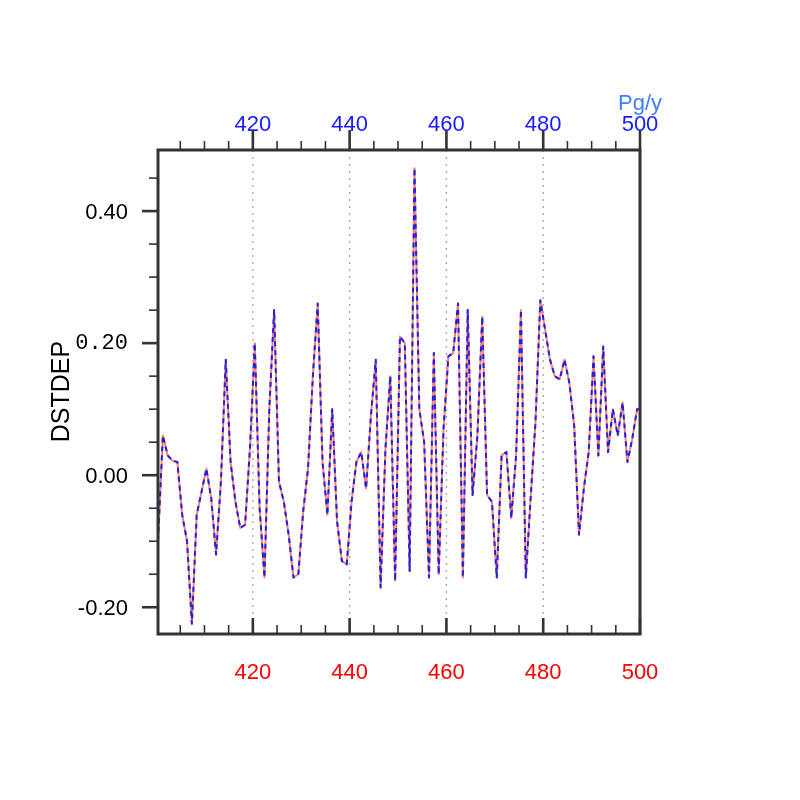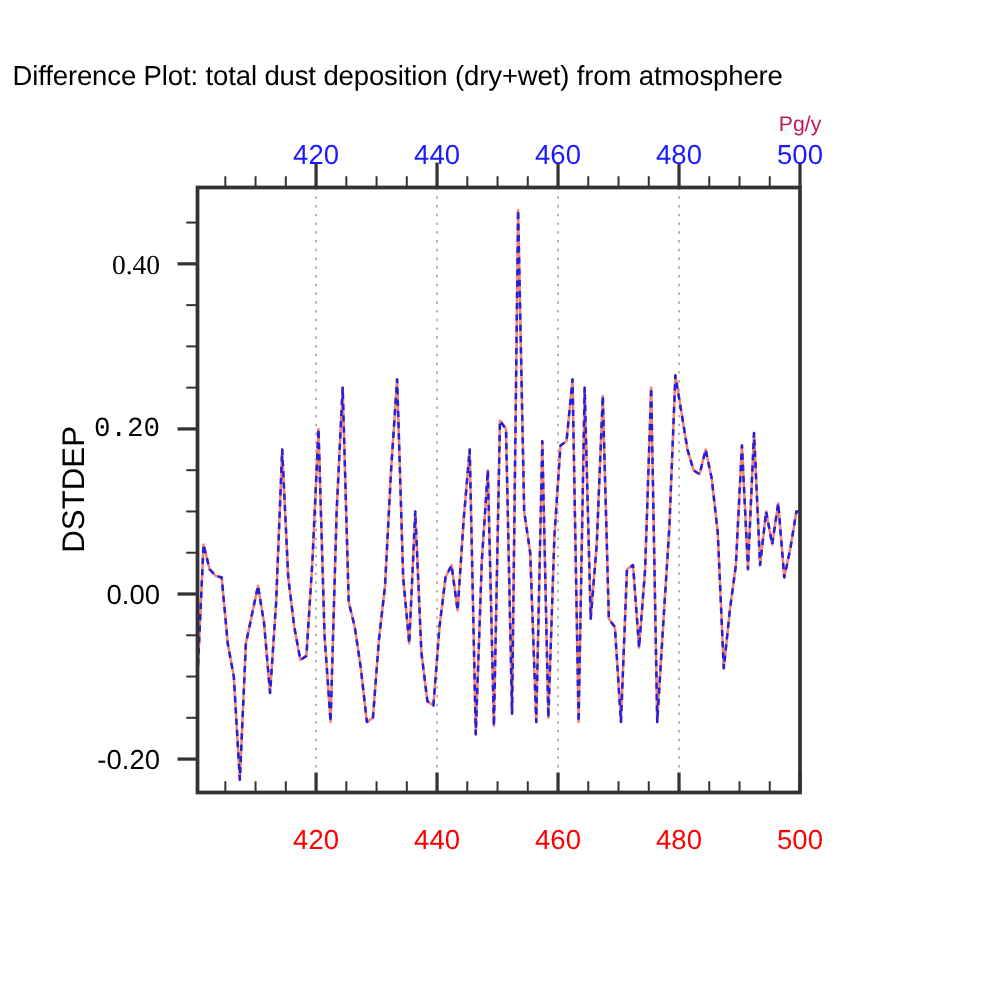--- a/index.html
+++ b/index.html
@@ -26,23 +26,23 @@
     left: 10px;
     top: 48px;
     font-size: 22px;
     font-family: "Liberation Sans", sans-serif;
     color: #000000;
     white-space: nowrap;
     letter-spacing: -0.1px;
   }
   .unit-label {
     position: absolute;
-    font-size: 17px;
+    font-size: 22px;
     font-family: "Liberation Sans", sans-serif;
-    color: #be185d;
+    color: #3b82f6;
     white-space: nowrap;
   }
   .ylabel {
     position: absolute;
     font-size: 25px;
     font-family: "Liberation Sans", sans-serif;
     color: #000000;
     transform-origin: 50% 50%;
     transform: rotate(-90deg);
     white-space: nowrap;
@@ -61,21 +61,20 @@
   .tick-top { color: #1a1aff; }
   .tick-bottom { color: #ff0000; }
   .tick-y { color: #000000; }
   svg { display: block; }
 </style>
 </head>
 <body>
 
 <div id="figure">
 
-  <div class="title">Difference Plot: total dust deposition (dry+wet) from atmosphere</div>
 
   <div class="unit-label" id="unit-label" style="left: 592px; top: 90px; width: 96px; text-align: center;">Pg/y</div>
 
   <div class="ylabel" id="ylabel" style="width: 200px; left: -40px; top: 377px;">DSTDEP</div>
 
   <svg id="plot-svg" width="800" height="800" xmlns="http://www.w3.org/2000/svg">
     <g id="gridlines">
         <line x1="252.85140562249006" y1="150" x2="252.85140562249006" y2="634" stroke="#aaaaaa" stroke-width="1.4" stroke-dasharray="2,5"></line>
         <line x1="349.63855421686753" y1="150" x2="349.63855421686753" y2="634" stroke="#aaaaaa" stroke-width="1.4" stroke-dasharray="2,5"></line>
         <line x1="446.42570281124506" y1="150" x2="446.42570281124506" y2="634" stroke="#aaaaaa" stroke-width="1.4" stroke-dasharray="2,5"></line>
@@ -152,19 +151,19 @@
       <div class="tick-label tick-top" style="left: 202.851px; top: 111px; width: 100px;">420</div>
       <div class="tick-label tick-top" style="left: 299.639px; top: 111px; width: 100px;">440</div>
       <div class="tick-label tick-top" style="left: 396.426px; top: 111px; width: 100px;">460</div>
       <div class="tick-label tick-top" style="left: 493.213px; top: 111px; width: 100px;">480</div>
       <div class="tick-label tick-top" style="left: 590px; top: 111px; width: 100px;">500</div>
       <div class="tick-label tick-bottom" style="left: 202.851px; top: 659px; width: 100px;">420</div>
       <div class="tick-label tick-bottom" style="left: 299.639px; top: 659px; width: 100px;">440</div>
       <div class="tick-label tick-bottom" style="left: 396.426px; top: 659px; width: 100px;">460</div>
       <div class="tick-label tick-bottom" style="left: 493.213px; top: 659px; width: 100px;">480</div>
       <div class="tick-label tick-bottom" style="left: 590px; top: 659px; width: 100px;">500</div>
-      <div class="tick-label ytick tick-y" style="left: 8px; width: 120px; top: 199.078px; font-family: Liberation Serif, serif;">0.40</div>
+      <div class="tick-label ytick tick-y" style="left: 8px; width: 120px; top: 199.078px;">0.40</div>
       <div class="tick-label ytick tick-y" style="left: 8px; width: 120px; top: 331.138px; font-family: Liberation Mono, monospace;">0.20</div>
       <div class="tick-label ytick tick-y" style="left: 8px; width: 120px; top: 463.198px;">0.00</div>
       <div class="tick-label ytick tick-y" style="left: 8px; width: 120px; top: 595.258px;">-0.20</div>
     </div>
 
 </div>
 
 </body></html>

